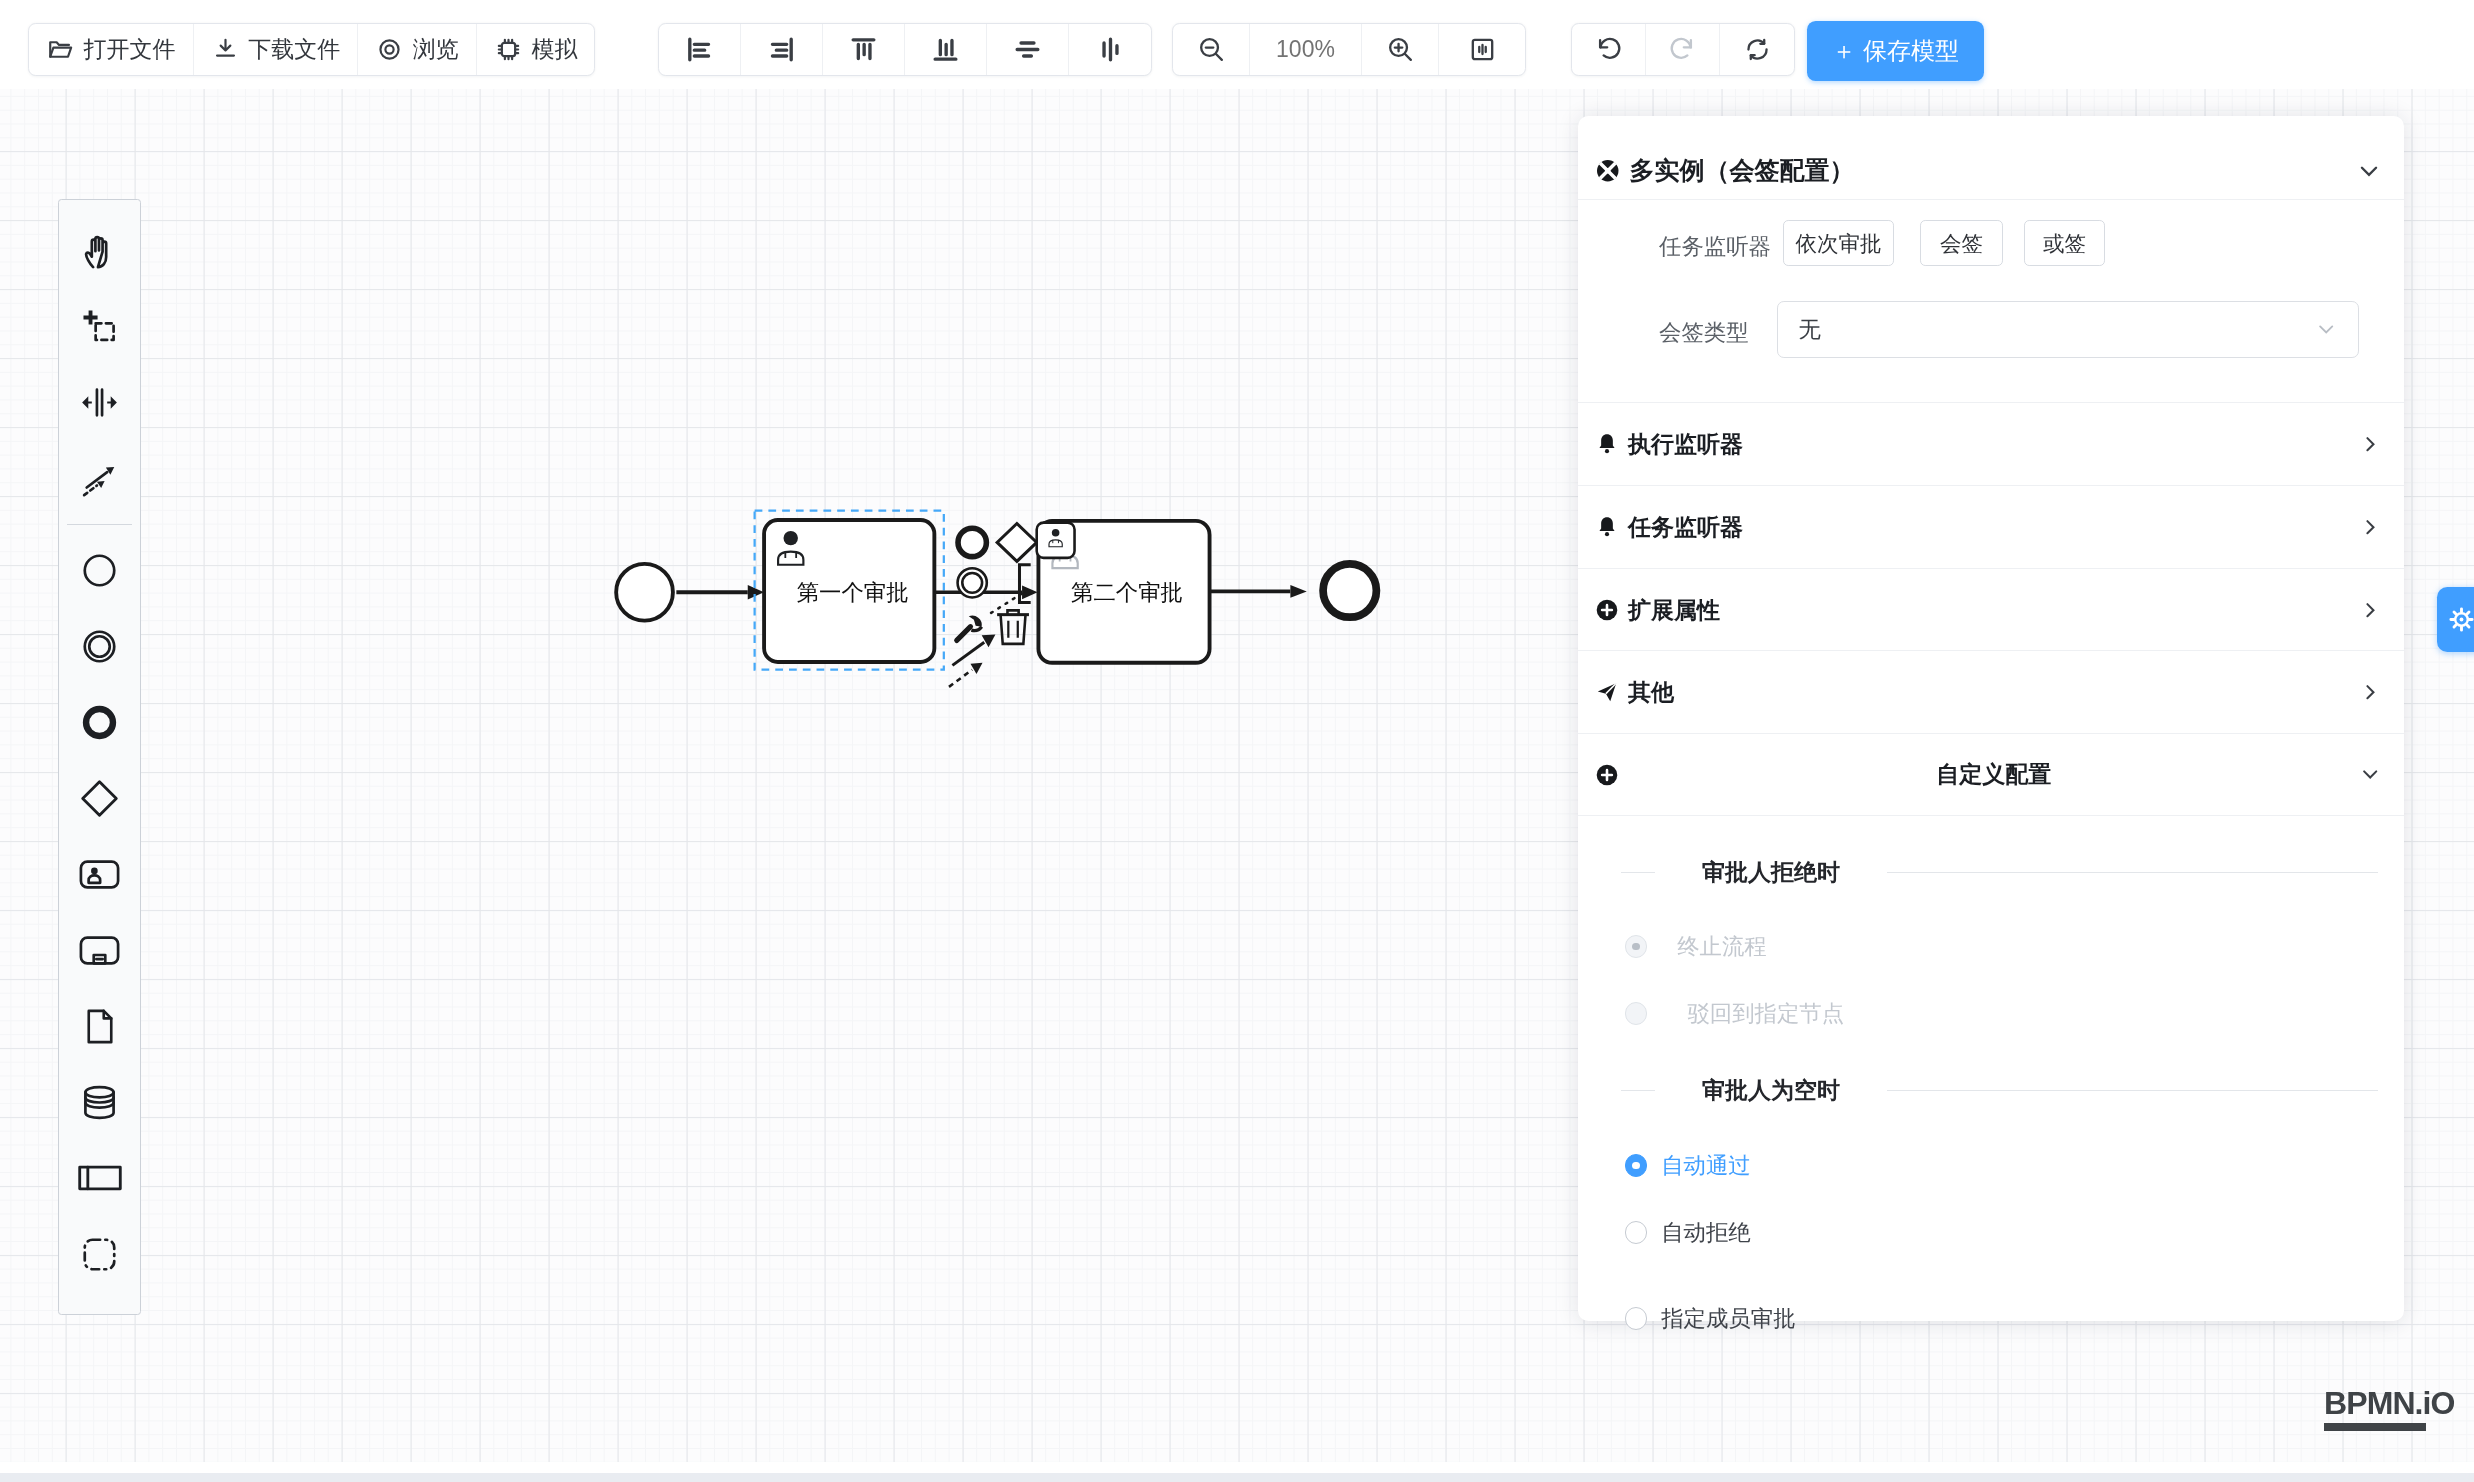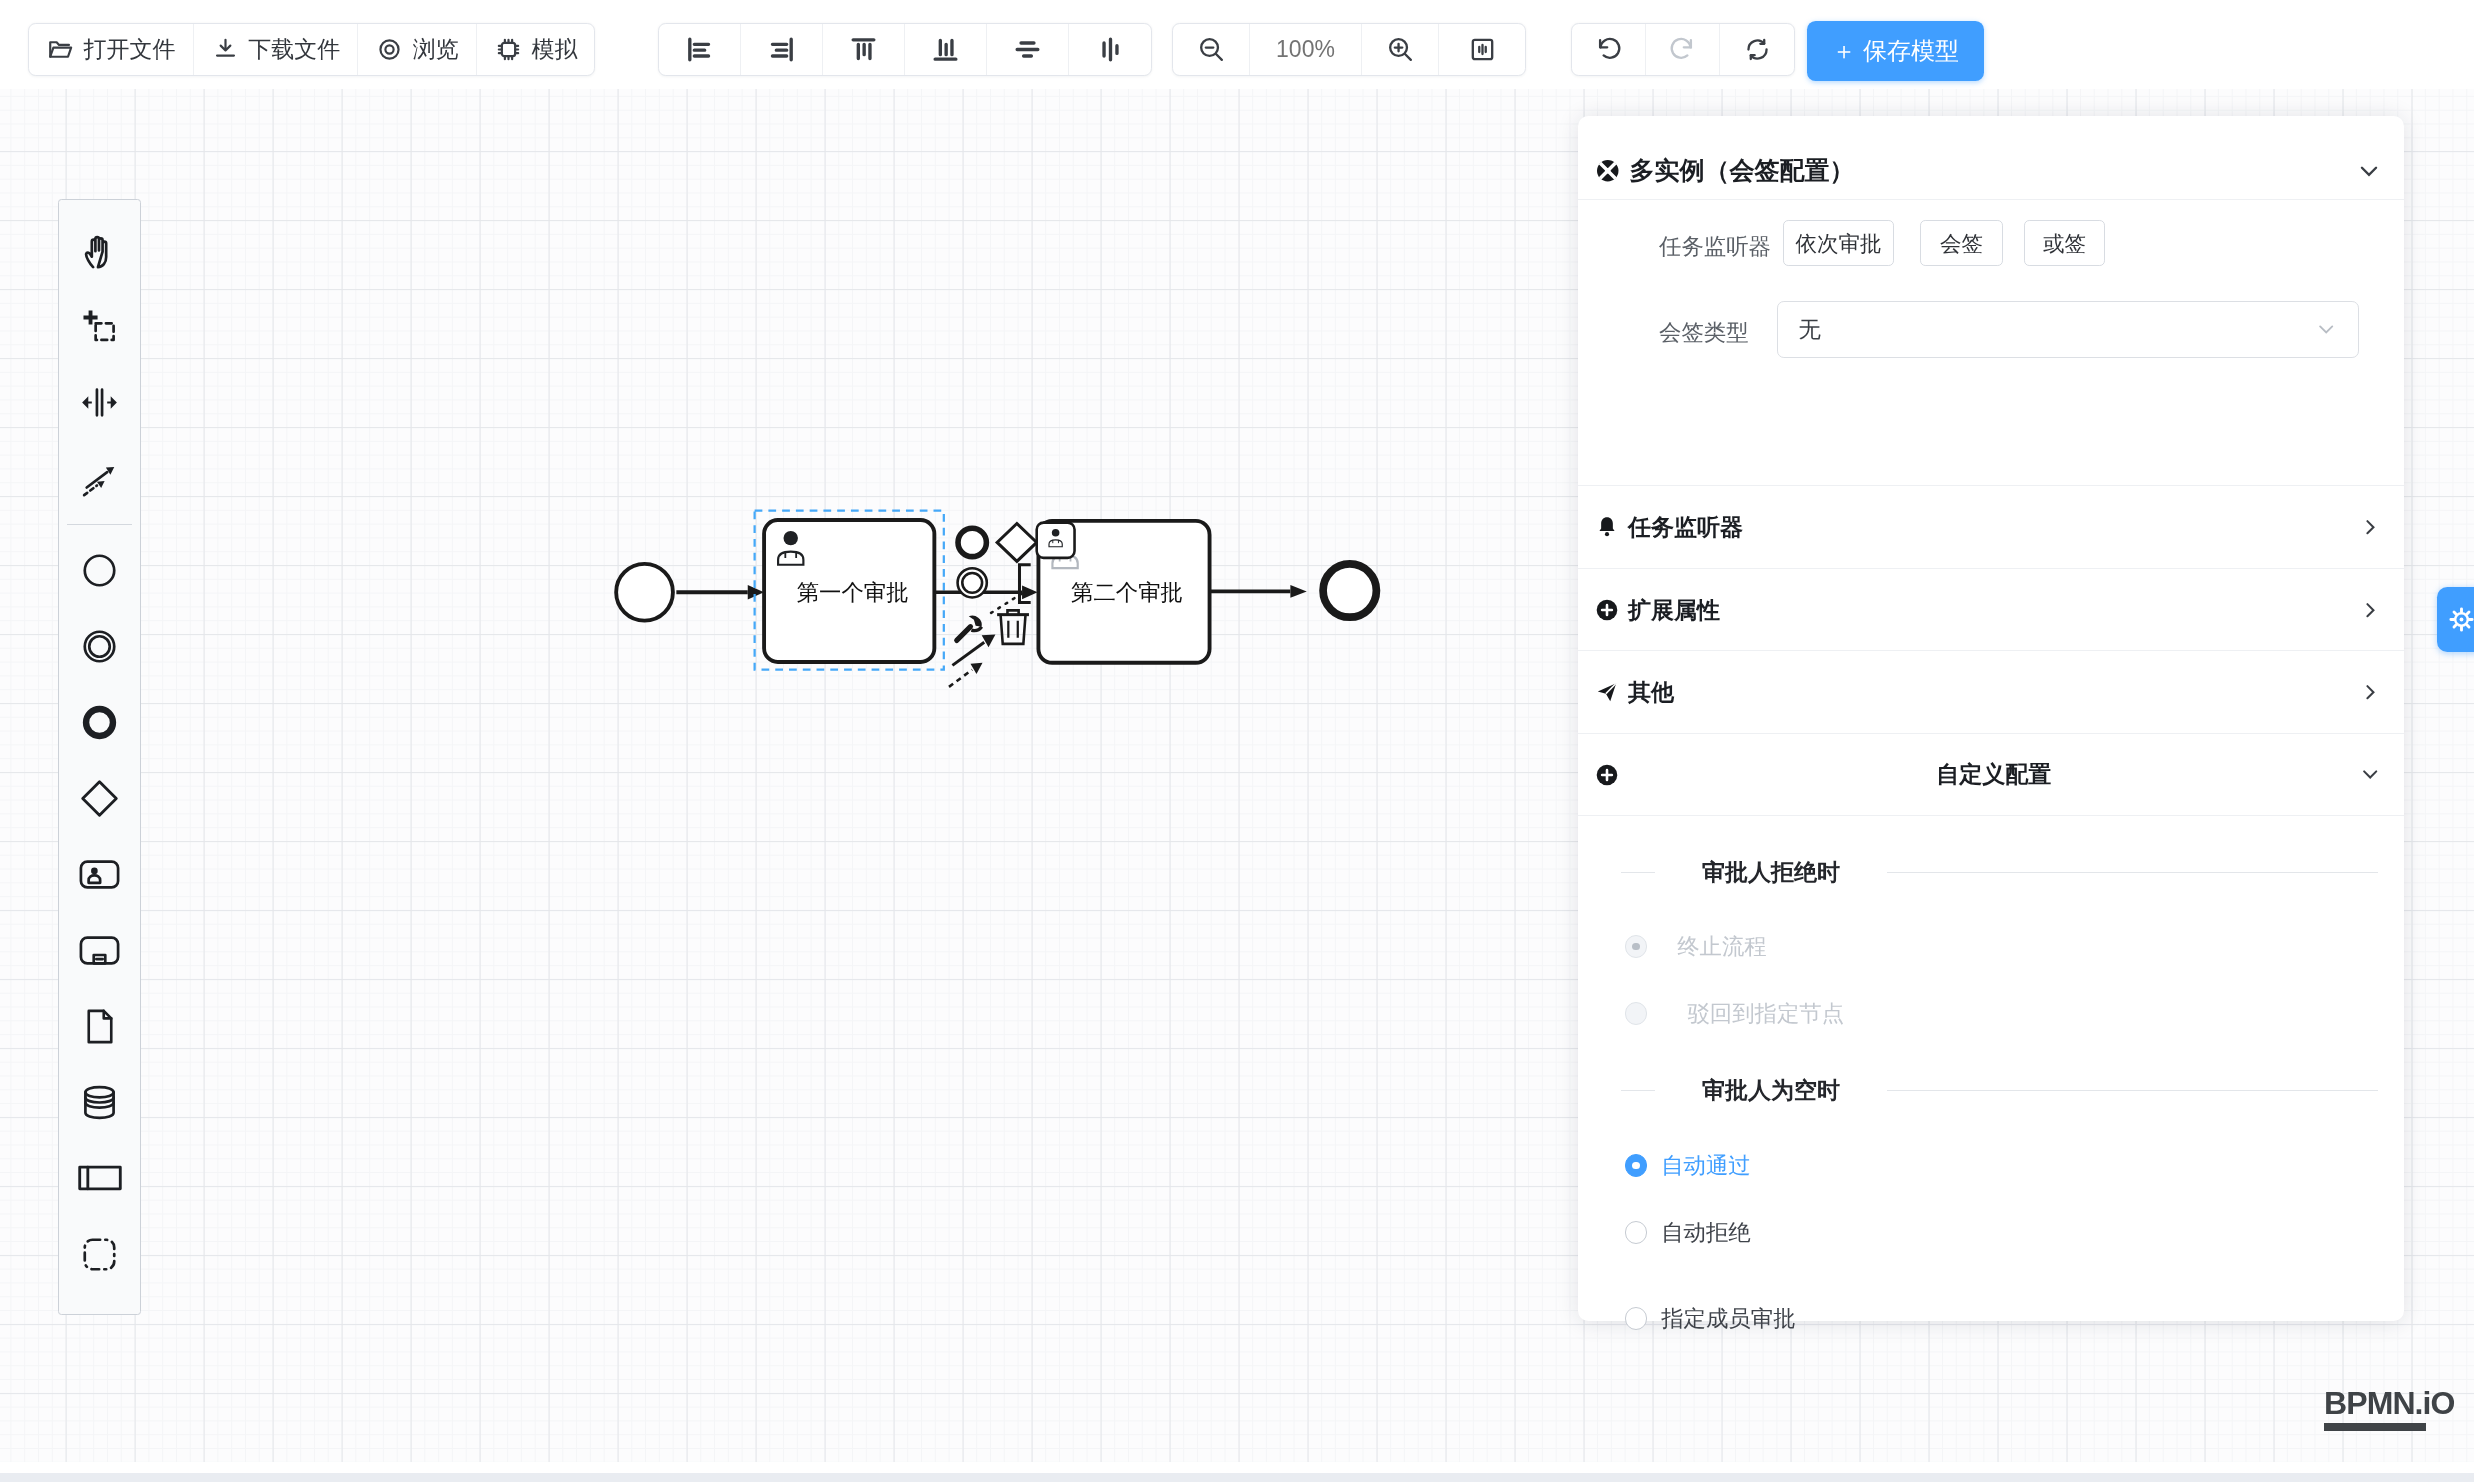--- a/index.html
+++ b/index.html
@@ -399,20 +399,30 @@
     </div>
 
   <span class="form-label abs" style="left:81px;top:201px;">会签类型</span>
   <div id="sign-select">
     <span class="val">无</span>
     <svg width="22.4" height="22.4" viewBox="0 0 24 24">
       <path d="M5.5 9 L12 15.5 L18.5 9" fill="none" stroke="#b8bdc4" stroke-width="2" stroke-linecap="round"></path>
     </svg>
   </div>
 
+  <div class="sectionrow" style="top:286px;">
+    <svg width="26" height="26" viewBox="0 0 24 24">
+      <path d="M12 3 C8.8 3 6.6 5.5 6.6 8.8 V13.3 L5 15.8 H19 L17.4 13.3 V8.8 C17.4 5.5 15.2 3 12 3 Z" fill="#17191c"></path>
+      <circle cx="12" cy="18.6" r="1.9" fill="#17191c"></circle>
+    </svg>
+    <span class="sec-label grow">执行监听器</span>
+    <svg width="22.4" height="22.4" viewBox="0 0 24 24">
+      <path d="M9 5.5 L15.5 12 L9 18.5" fill="none" stroke="#3a3e44" stroke-width="2.2" stroke-linecap="round"></path>
+    </svg>
+  </div>
   <div class="sectionrow" style="top:369px;">
     <svg width="26" height="26" viewBox="0 0 24 24">
       <path d="M12 3 C8.8 3 6.6 5.5 6.6 8.8 V13.3 L5 15.8 H19 L17.4 13.3 V8.8 C17.4 5.5 15.2 3 12 3 Z" fill="#17191c"></path>
       <circle cx="12" cy="18.6" r="1.9" fill="#17191c"></circle>
     </svg>
     <span class="sec-label grow">任务监听器</span>
     <svg width="22.4" height="22.4" viewBox="0 0 24 24">
       <path d="M9 5.5 L15.5 12 L9 18.5" fill="none" stroke="#3a3e44" stroke-width="2.2" stroke-linecap="round"></path>
     </svg>
   </div>

